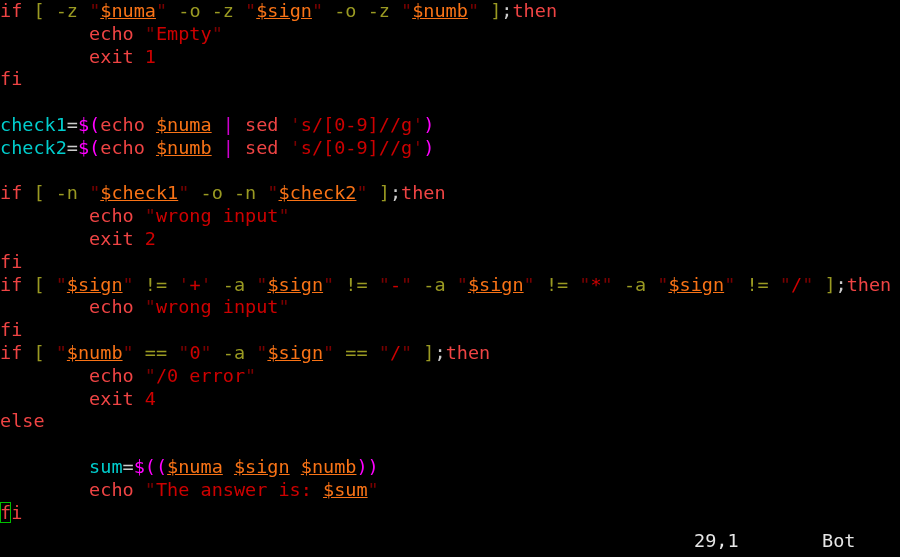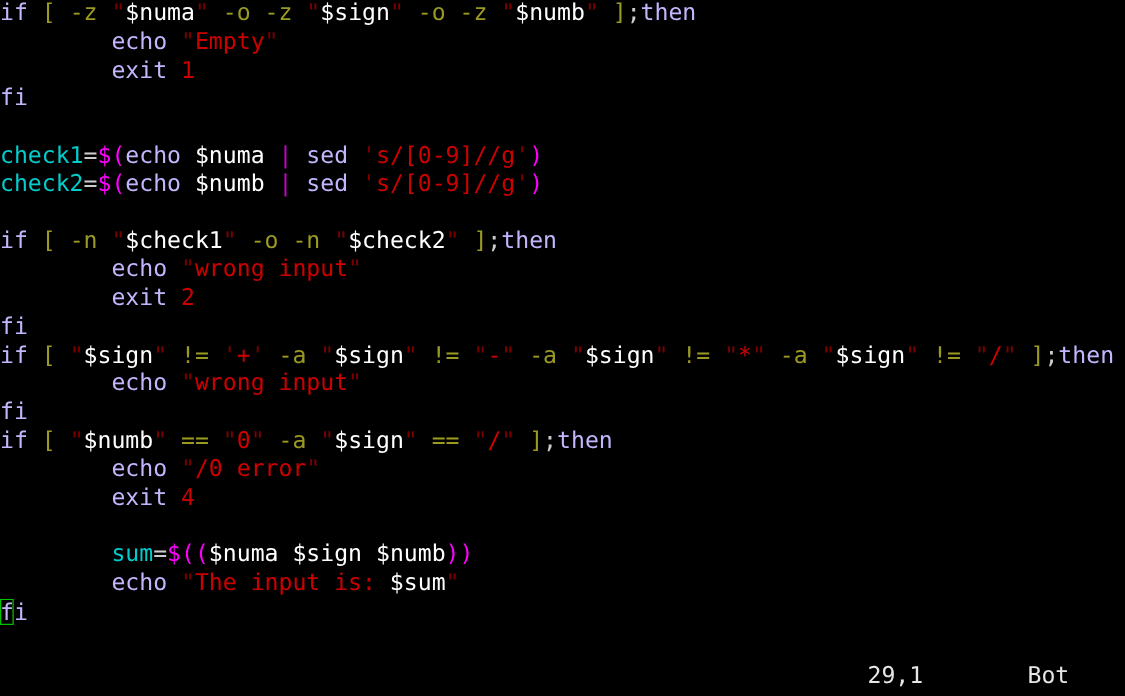--- a/index.html
+++ b/index.html
@@ -30,24 +30,24 @@
     height: 22.8px;
     line-height: 22.8px;
     white-space: pre;
     font-size: 18.5px;
     letter-spacing: 0px;
     overflow: hidden;
   }
   .line span { white-space: pre; }
 
   
-  .c-kw      { color: #c4b5fd; }   
+  .c-kw      { color: #ef4444; }   
   .c-op      { color: #9a9a22; }   
   .c-plain   { color: #cccccc; }   
-  .c-var     { color: #ffffff; }   
+  .c-var     { color: #f97316; text-decoration: underline; }   
   .c-ident   { color: #00cdcd; }   
   .c-str     { color: #cd0000; }   
   .c-quote   { color: #7a0000; }   
   .c-num     { color: #cd0000; }   
   .c-subst   { color: #ff00ff; }   
   .c-pipe    { color: #cd00cd; }   
 
   
   .cursor {
     position: relative;
@@ -105,23 +105,24 @@
       <div class="line"><span class="c-kw">if</span><span class="c-plain"> </span><span class="c-op">[</span><span class="c-plain"> </span><span class="c-op">-n</span><span class="c-plain"> </span><span class="c-quote">"</span><span class="c-var">$check1</span><span class="c-quote">"</span><span class="c-plain"> </span><span class="c-op">-o</span><span class="c-plain"> </span><span class="c-op">-n</span><span class="c-plain"> </span><span class="c-quote">"</span><span class="c-var">$check2</span><span class="c-quote">"</span><span class="c-plain"> </span><span class="c-op">]</span><span class="c-plain">;</span><span class="c-kw">then</span></div>
       <div class="line"><span class="c-plain">        </span><span class="c-kw">echo</span><span class="c-plain"> </span><span class="c-quote">"</span><span class="c-str">wrong input</span><span class="c-quote">"</span></div>
       <div class="line"><span class="c-plain">        </span><span class="c-kw">exit</span><span class="c-plain"> </span><span class="c-num">2</span></div>
       <div class="line"><span class="c-kw">fi</span></div>
       <div class="line"><span class="c-kw">if</span><span class="c-plain"> </span><span class="c-op">[</span><span class="c-plain"> </span><span class="c-quote">"</span><span class="c-var">$sign</span><span class="c-quote">"</span><span class="c-plain"> </span><span class="c-op">!=</span><span class="c-plain"> </span><span class="c-quote">'</span><span class="c-str">+</span><span class="c-quote">'</span><span class="c-plain"> </span><span class="c-op">-a</span><span class="c-plain"> </span><span class="c-quote">"</span><span class="c-var">$sign</span><span class="c-quote">"</span><span class="c-plain"> </span><span class="c-op">!=</span><span class="c-plain"> </span><span class="c-quote">"</span><span class="c-str">-</span><span class="c-quote">"</span><span class="c-plain"> </span><span class="c-op">-a</span><span class="c-plain"> </span><span class="c-quote">"</span><span class="c-var">$sign</span><span class="c-quote">"</span><span class="c-plain"> </span><span class="c-op">!=</span><span class="c-plain"> </span><span class="c-quote">"</span><span class="c-str">*</span><span class="c-quote">"</span><span class="c-plain"> </span><span class="c-op">-a</span><span class="c-plain"> </span><span class="c-quote">"</span><span class="c-var">$sign</span><span class="c-quote">"</span><span class="c-plain"> </span><span class="c-op">!=</span><span class="c-plain"> </span><span class="c-quote">"</span><span class="c-str">/</span><span class="c-quote">"</span><span class="c-plain"> </span><span class="c-op">]</span><span class="c-plain">;</span><span class="c-kw">then</span></div>
       <div class="line"><span class="c-plain">        </span><span class="c-kw">echo</span><span class="c-plain"> </span><span class="c-quote">"</span><span class="c-str">wrong input</span><span class="c-quote">"</span></div>
       <div class="line"><span class="c-kw">fi</span></div>
       <div class="line"><span class="c-kw">if</span><span class="c-plain"> </span><span class="c-op">[</span><span class="c-plain"> </span><span class="c-quote">"</span><span class="c-var">$numb</span><span class="c-quote">"</span><span class="c-plain"> </span><span class="c-op">==</span><span class="c-plain"> </span><span class="c-quote">"</span><span class="c-str">0</span><span class="c-quote">"</span><span class="c-plain"> </span><span class="c-op">-a</span><span class="c-plain"> </span><span class="c-quote">"</span><span class="c-var">$sign</span><span class="c-quote">"</span><span class="c-plain"> </span><span class="c-op">==</span><span class="c-plain"> </span><span class="c-quote">"</span><span class="c-str">/</span><span class="c-quote">"</span><span class="c-plain"> </span><span class="c-op">]</span><span class="c-plain">;</span><span class="c-kw">then</span></div>
       <div class="line"><span class="c-plain">        </span><span class="c-kw">echo</span><span class="c-plain"> </span><span class="c-quote">"</span><span class="c-str">/0 error</span><span class="c-quote">"</span></div>
       <div class="line"><span class="c-plain">        </span><span class="c-kw">exit</span><span class="c-plain"> </span><span class="c-num">4</span></div>
+      <div class="line"><span class="c-kw">else</span></div>
       <div class="line">&nbsp;</div>
       <div class="line"><span class="c-plain">        </span><span class="c-ident">sum</span><span class="c-plain">=</span><span class="c-subst">$((</span><span class="c-var">$numa</span><span class="c-plain"> </span><span class="c-var">$sign</span><span class="c-plain"> </span><span class="c-var">$numb</span><span class="c-subst">))</span></div>
-      <div class="line"><span class="c-plain">        </span><span class="c-kw">echo</span><span class="c-plain"> </span><span class="c-quote">"</span><span class="c-str">The input is: </span><span class="c-var">$sum</span><span class="c-quote">"</span></div>
+      <div class="line"><span class="c-plain">        </span><span class="c-kw">echo</span><span class="c-plain"> </span><span class="c-quote">"</span><span class="c-str">The answer is: </span><span class="c-var">$sum</span><span class="c-quote">"</span></div>
       <div class="line"><span class="cursor-wrap"><span class="cursor"></span><span class="cursor-char c-kw">f</span></span><span class="c-kw">i</span></div>
     </div>
 
   <div id="statusline">
     <span id="ruler-pos">29,1</span>
     <span id="ruler-state">Bot</span>
   </div>
 
 </div>
 

